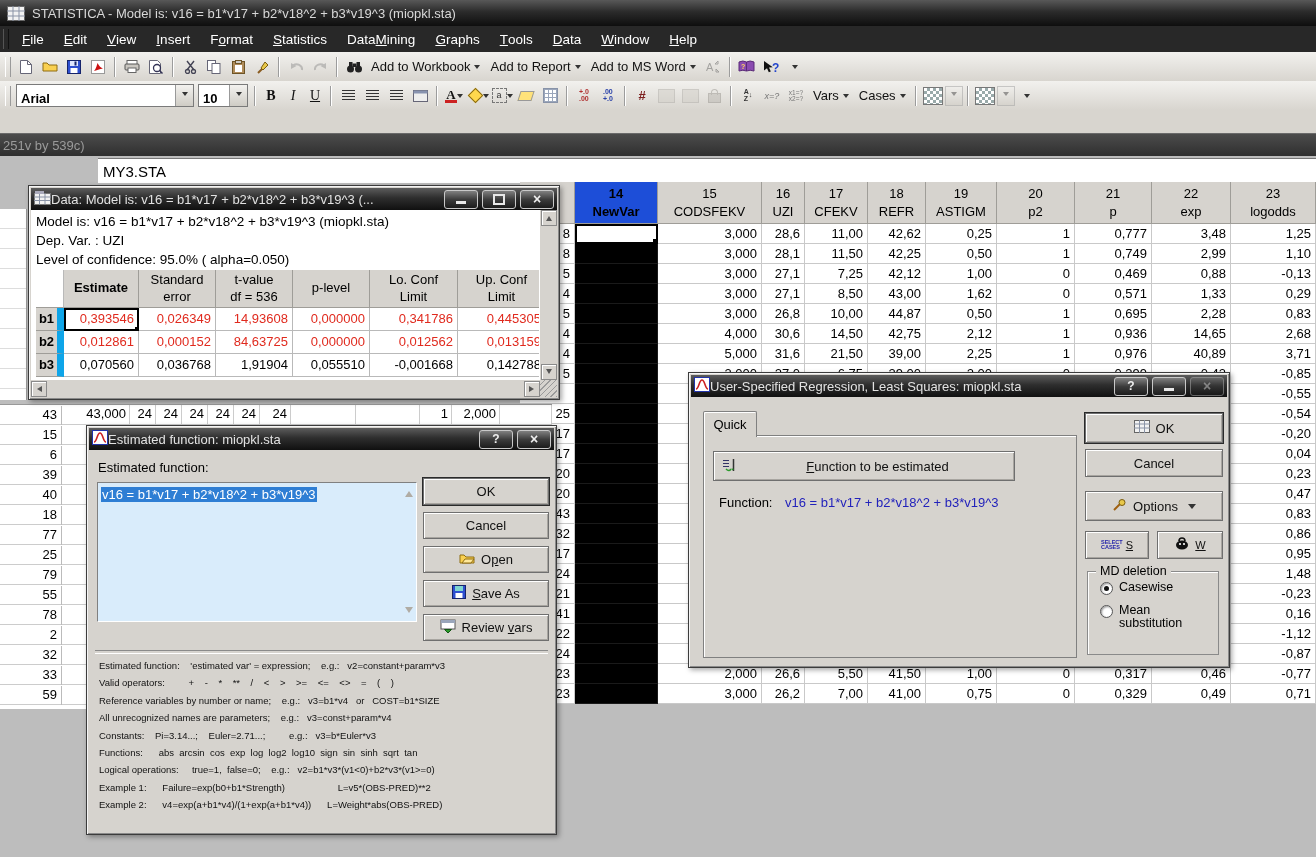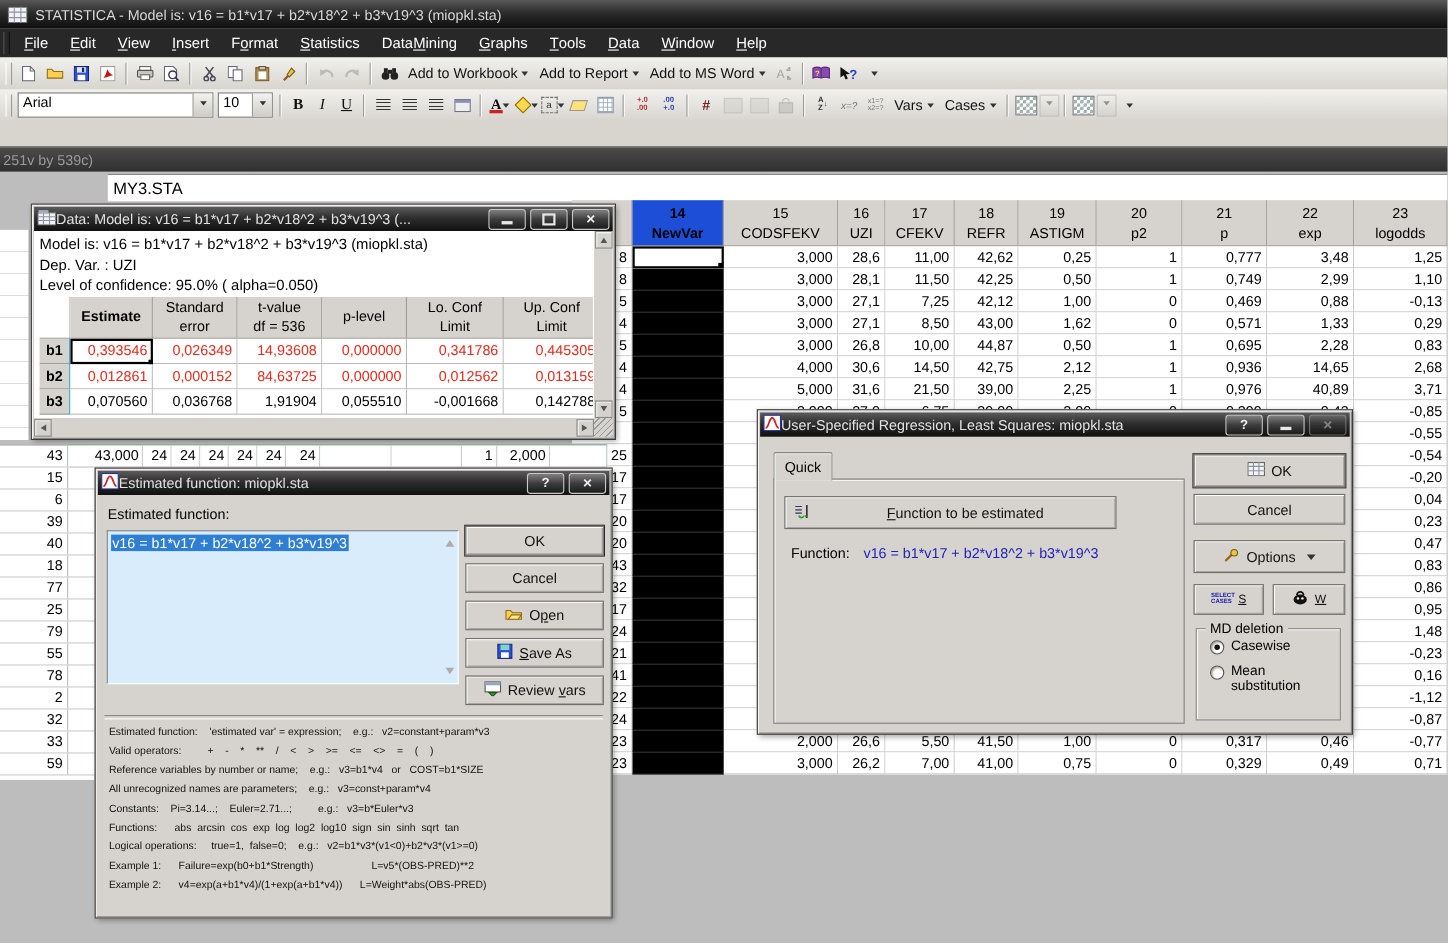--- a/index.html
+++ b/index.html
@@ -21,22 +21,22 @@
     color:#9a9a9a;font-size:13px;display:flex;align-items:center;padding-left:3px;border-top:1px solid #6a6a6a;}
 
   .grip{width:4px;height:20px;border-left:1px solid #fff;border-right:1px solid #9a9a9a;margin:0 3px;}
   .sep{width:0;height:20px;border-left:1px solid #9c9c9c;border-right:1px solid #fff;margin:0 4px;}
   .tbtn{height:24px;min-width:24px;display:flex;align-items:center;justify-content:center;position:relative;}
   .tlabel{font-size:13px;color:#111;padding:0 5px;display:flex;align-items:center;gap:4px;height:24px;}
   .dda{width:0;height:0;border:3.5px solid transparent;border-top:4.5px solid #333;margin-top:4px;}
   .disabled{opacity:.45;}
 
   
-  .combo{height:21px;background:#fff;border:1px solid #7a7a7a;display:flex;align-items:flex-start;
-    font-size:13px;margin:0 2px;}
+  .combo{height:21px;background:#fff;border:1px solid #7a7a7a;display:flex;align-items:flex-end;
+    font-size:13px;margin:0 2px;font-weight:bold;}
   .combo .cval{flex:1;padding-left:4px;}
   .combo .cdd{width:17px;height:100%;background:linear-gradient(#f3f2ef,#cfccc5);border-left:1px solid #999;
     display:flex;align-items:center;justify-content:center;}
 
   
   .fbtn{width:22px;height:22px;display:flex;align-items:center;justify-content:center;
     font-family:"Liberation Serif",serif;font-size:14px;color:#111;}
   .fbtn.b{font-weight:bold;} .fbtn.i{font-style:italic;} .fbtn.u{text-decoration:underline;}
 
   
@@ -103,21 +103,21 @@
   .btn{background:#d6d3ce;border:1px solid #6f6f6f;box-shadow:inset 1px 1px 0 #fff,inset -1px -1px 0 #a8a5a0;
     font-size:13px;color:#111;display:flex;align-items:center;justify-content:center;gap:6px;box-sizing:border-box;}
   .btn.default{box-shadow:inset 1px 1px 0 #fff,inset -1px -1px 0 #a8a5a0,0 0 0 1px #2a2a2a;}
 
   
   #results-window{left:28px;top:185px;width:532px;height:215px;z-index:2;}
   #results-body{position:relative;height:170px;background:#fff;overflow:hidden;}
   .info-line{font-size:13.5px;line-height:19px;padding-left:5px;color:#000;white-space:nowrap;}
   #results-table{position:absolute;left:5px;top:60px;}
   .rrow{display:flex;}
-  .rlabel{width:28px;background:#d6d3ce;border-right:1px solid #0ea5e9;border-bottom:1px solid #9f9d98;
+  .rlabel{width:28px;background:#d6d3ce;border-right:7px solid #0ea5e9;border-bottom:1px solid #9f9d98;
     font-size:13px;font-weight:bold;text-align:center;line-height:22px;box-sizing:border-box;}
   .rcorner{background:#fff;border-right:1px solid #b9b9b9;border-bottom:1px solid #9f9d98;}
   .rhcell{background:#d6d3ce;border-right:1px solid #9f9d98;border-bottom:1px solid #9f9d98;height:38px;
     display:flex;flex-direction:column;justify-content:center;text-align:center;font-size:13px;line-height:1.3;box-sizing:border-box;}
   .rhcell.bold{font-weight:bold;}
   .rcell{border-right:1px solid #b9b9b9;border-bottom:1px solid #b9b9b9;height:23px;font-size:13px;line-height:22px;
     text-align:right;padding-right:4px;box-sizing:border-box;background:#fff;}
   .rrow>*:nth-child(2){width:75px;} .rrow>*:nth-child(3){width:77px;} .rrow>*:nth-child(4){width:77px;}
   .rrow>*:nth-child(5){width:77px;} .rrow>*:nth-child(6){width:88px;} .rrow>*:nth-child(7){width:88px;}
   .sig{color:#e02a1e;}

